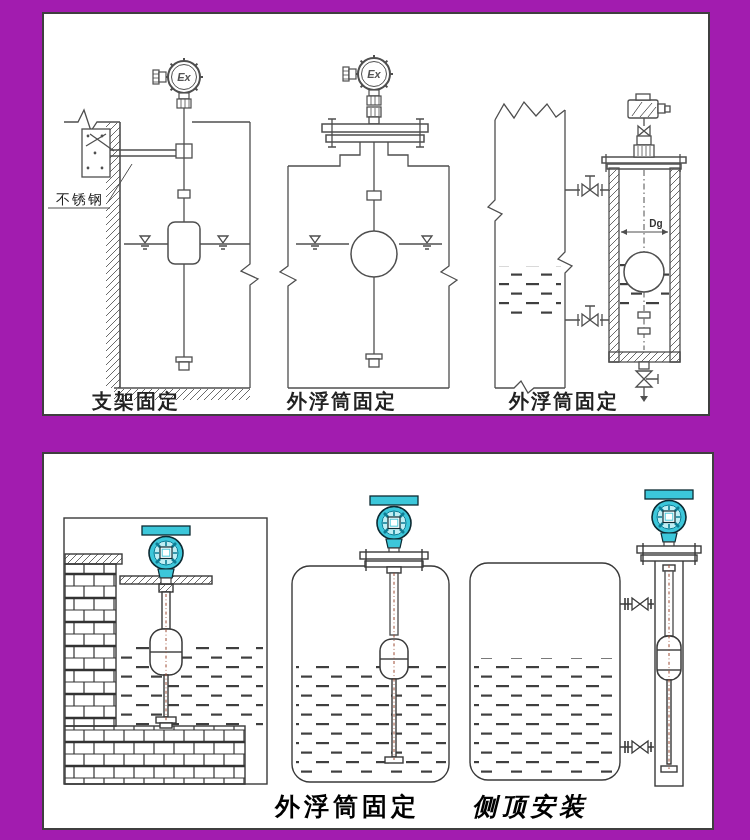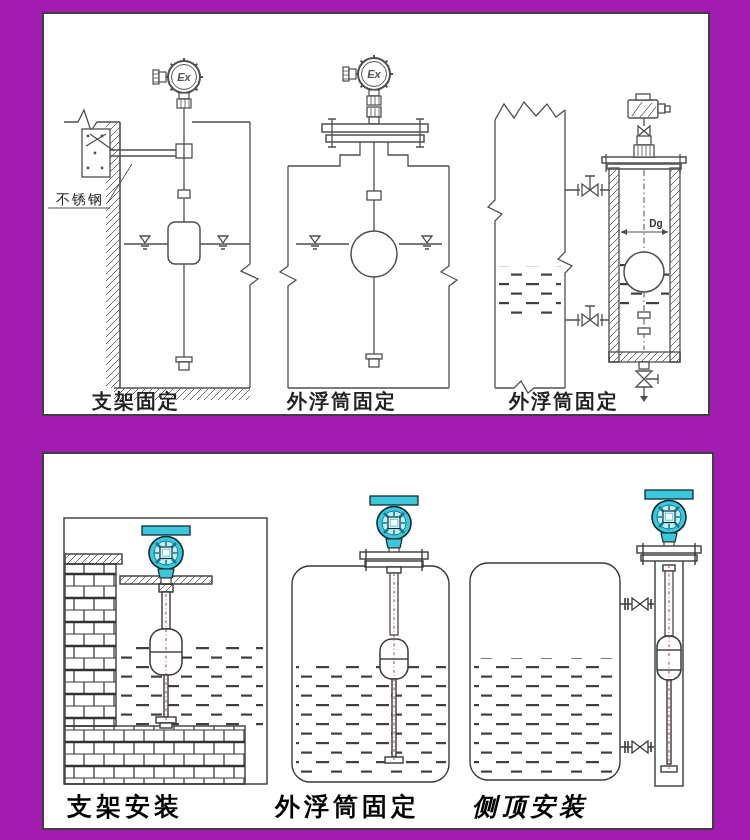--- a/index.html
+++ b/index.html
@@ -277,18 +277,17 @@
         <line x1="625" y1="111" x2="625" y2="315" stroke="#9c4a32" stroke-width="1" stroke-dasharray="3 2.5 0.8 2.5"></line>
         <g transform="translate(593,150)">
             <use href="#pvalve"></use>
           </g>
         <g transform="translate(593,293)">
             <use href="#pvalve"></use>
           </g>
       </g>
     </svg>
 
-    <div class="cap cap-bottom cb1">支架安装</div>
     <div class="cap cap-bottom cb2">外浮筒固定</div>
     <div class="cap cap-bottom cb3">侧顶安装</div>
   </div>
 
 </div>
 
 </body></html>

